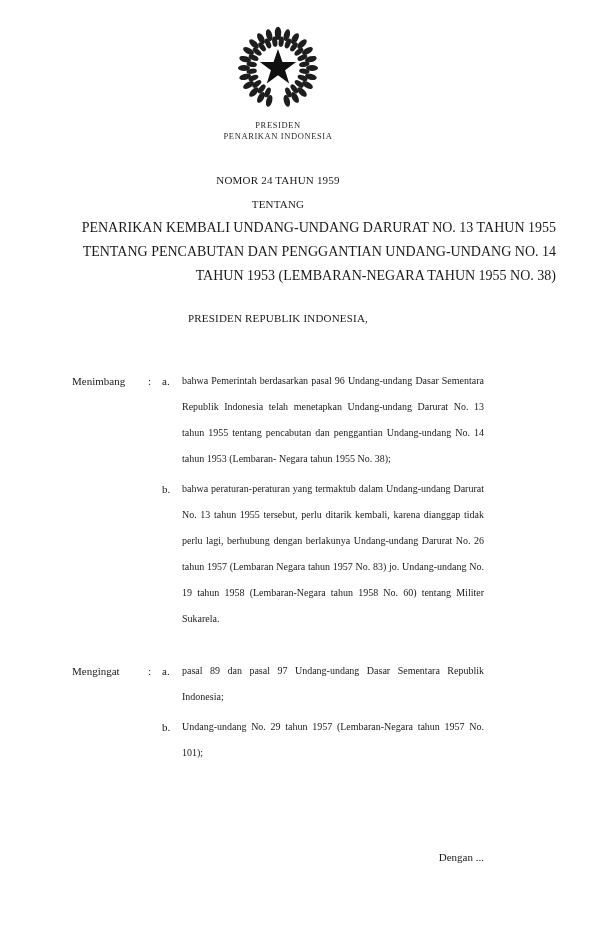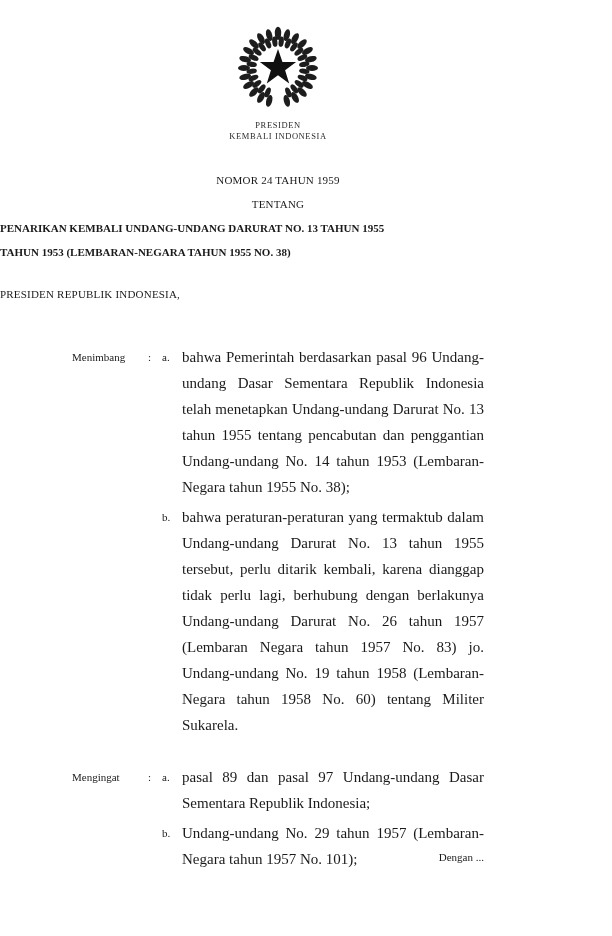--- a/index.html
+++ b/index.html
@@ -49,28 +49,28 @@
     margin-top: 26px;
     text-align: center;
   }
   .title-line {
     font-size: 11px;
     line-height: 24px;
     letter-spacing: 0.2px;
     color: #1a1a1a;
   }
   .subject-line {
-    text-align: left;
-    font-size: 11px;
+    text-align: right;
+    font-size: 14px;
     line-height: 24px;
-    font-weight: bold;
   }
 
   .presiden-line {
     margin-top: 24px;
+    text-align: center;
     font-size: 11px;
     letter-spacing: 0.2px;
   }
 
   
   .clauses {
     margin-top: 44px;
     padding-left: 72px;
     padding-right: 72px;
   }
@@ -95,21 +95,21 @@
     line-height: 26px;
   }
   .clause-marker {
     width: 20px;
     flex: 0 0 20px;
     font-size: 11px;
     line-height: 26px;
   }
   .clause-text {
     flex: 1 1 auto;
-    font-size: 15px;
+    font-size: 10px;
     line-height: 26px;
     text-align: justify;
     text-justify: inter-word;
   }
   .clause-row.sub .clause-label,
   .clause-row.sub .clause-colon {
     visibility: hidden;
   }
 
   
@@ -194,28 +194,29 @@
             <ellipse cx="0" cy="-26.5" rx="2.6" ry="5.2" transform="rotate(338)"></ellipse>
             <ellipse cx="0" cy="-26.5" rx="2.6" ry="5.2" transform="rotate(353)"></ellipse>
           </g>
 
           <path d="M0,-19 L4.45,-6.1 L18.1,-6.1 L7.1,2.35 L11.2,15.4 L0,7.2 L-11.2,15.4 L-7.1,2.35 L-18.1,-6.1 L-4.45,-6.1 Z" fill="#101010"></path>
         </g>
       </svg>
     </div>
     <div class="emblem-caption">
       <div>PRESIDEN</div>
-      <div>KEMBALI INDONESIA</div>
+      <div>PENARIKAN INDONESIA</div>
     </div>
   </div>
 
   <div class="title-block">
     <div class="title-line">NOMOR 24 TAHUN 1959</div>
     <div class="title-line">TENTANG</div>
     <div class="subject-line">PENARIKAN KEMBALI UNDANG-UNDANG DARURAT NO. 13 TAHUN 1955</div>
+    <div class="subject-line">TENTANG PENCABUTAN DAN PENGGANTIAN UNDANG-UNDANG NO. 14</div>
     <div class="subject-line">TAHUN 1953 (LEMBARAN-NEGARA TAHUN 1955 NO. 38)</div>
   </div>
 
   <div class="presiden-line">PRESIDEN REPUBLIK INDONESIA,</div>
 
   <div class="clauses">
 
     <div class="clause-group">
       <div class="clause-row">
         <div class="clause-label">Menimbang</div>

